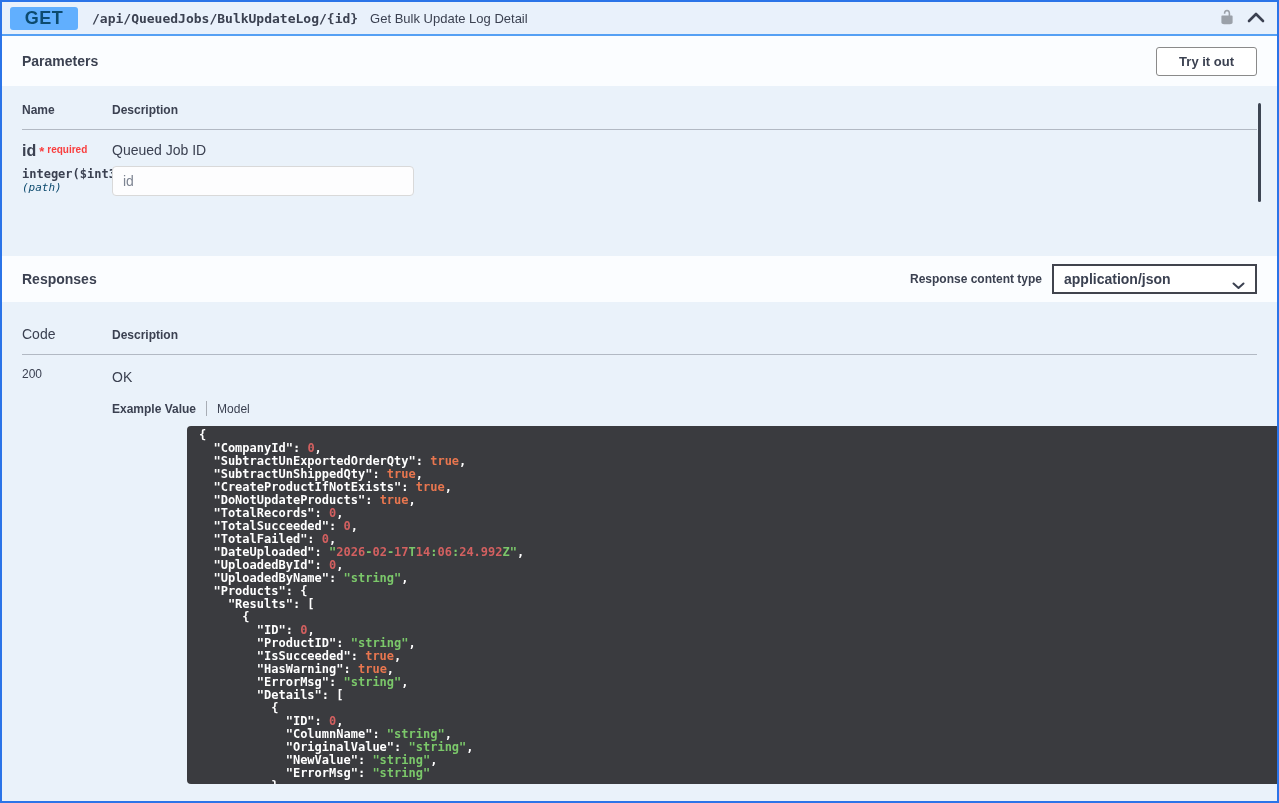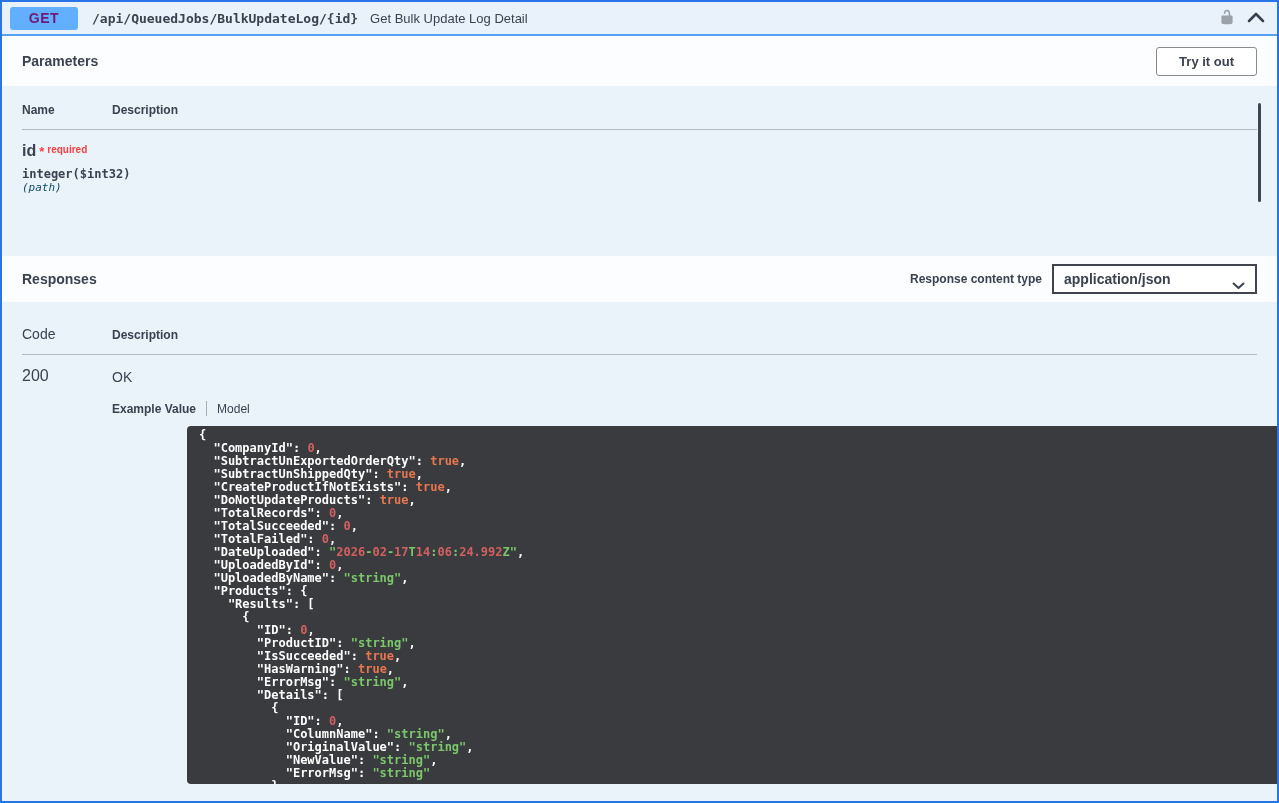--- a/index.html
+++ b/index.html
@@ -15,21 +15,21 @@
     --code-number:#d36060;
     --code-boolean:#e8764f;
     --code-string:#7bc86a;
   }
   *{box-sizing:border-box}
   body{margin:0;background:#fff;font-family:"Liberation Sans",sans-serif;color:var(--text)}
   .window{width:1279px;height:803px;border:2px solid var(--window-border);display:flex;flex-direction:column;background:#fff;overflow:hidden}
 
   
   .op-summary{flex:0 0 34px;display:flex;align-items:center;padding:0 12px 0 8px;background:var(--summary-bg);border-bottom:2px solid var(--summary-divider)}
-  .method-badge{background:var(--method-badge);color:#701a75;font-weight:700;font-size:14px;border-radius:3px;min-width:68px;height:23px;display:flex;align-items:center;justify-content:center;letter-spacing:.5px}
+  .method-badge{background:var(--method-badge);color:#0c4a6e;font-weight:700;font-size:18px;border-radius:3px;min-width:68px;height:23px;display:flex;align-items:center;justify-content:center;letter-spacing:.5px}
   .path{font-family:"DejaVu Sans Mono",monospace;font-weight:700;font-size:13px;color:var(--text);margin-left:14px;letter-spacing:0}
   .summary-text{font-size:13px;color:var(--text);margin-left:12px}
   .spacer{flex:1}
   .icon-btn{background:none;border:none;padding:0;margin:0;display:flex;align-items:center;cursor:pointer}
   .lock-wrap{margin-right:12px}
 
   
   .section-header{display:flex;align-items:center;justify-content:space-between;padding:4px 20px;background:var(--header-bg)}
   .section-header.params{flex:0 0 50px}
   .section-header.resps{flex:0 0 46px}
@@ -55,21 +55,21 @@
   
   .ct-group{display:flex;align-items:center}
   .ct-label{font-size:12px;font-weight:700;margin-right:10px}
   .ct-select{position:relative;width:205px;height:30px;border:2px solid #41444e;border-radius:0;background:#fff;display:flex;align-items:center;padding:0 32px 0 10px;font-size:14px;font-weight:700;cursor:pointer}
   .ct-select .chev{position:absolute;right:10px;top:11px}
 
   
   .resps-area{flex:1;background:var(--section-bg);padding:24px 20px 0;position:relative}
   .col-code-h{font-size:14px;font-weight:400;width:90px;flex:0 0 90px}
   .resp-row{display:flex;padding-top:12px}
-  .resp-code{width:90px;flex:0 0 90px;font-size:16px}
+  .resp-code{width:90px;flex:0 0 90px;font-size:12px}
   .resp-right{flex:1;min-width:0}
   .resp-desc{font-size:14px;margin-top:2px}
   .tabs{display:flex;align-items:center;margin-top:16px;font-size:12px}
   .tab{cursor:pointer}
   .tab.active{font-weight:700}
   .tab-sep{width:1px;height:15px;background:#a8adb5;margin:0 10px}
 
   
   .code-block{margin-top:10px;margin-left:75px;width:1168px;height:358px;background:var(--code-bg);border-radius:4px;position:relative;overflow:hidden}
   .code-pre{margin:0;padding:3px 26px 0 12px;font-family:"DejaVu Sans Mono",monospace;font-size:12px;line-height:13px;font-weight:700;color:#fff;white-space:pre}
@@ -115,20 +115,24 @@
       <span class="th">Description</span>
     </div>
     <div class="param-row">
       <div class="col-left">
         <div>
           <span class="param-name">id</span><span class="param-star">*</span><span class="param-required">required</span>
         </div>
         <div class="param-type">integer($int32)</div>
         <div class="param-location">(path)</div>
       </div>
+      <div>
+        <div class="param-desc">Queued Job ID</div>
+        <input class="param-input" placeholder="id" style="">
+      </div>
     </div>
     <div class="params-scroll-thumb"></div>
   </div>
 
   <div class="section-header resps">
     <span class="section-title">Responses</span>
     <div class="ct-group">
       <span class="ct-label">Response content type</span>
       <div class="ct-select">
         <span>application/json</span>

